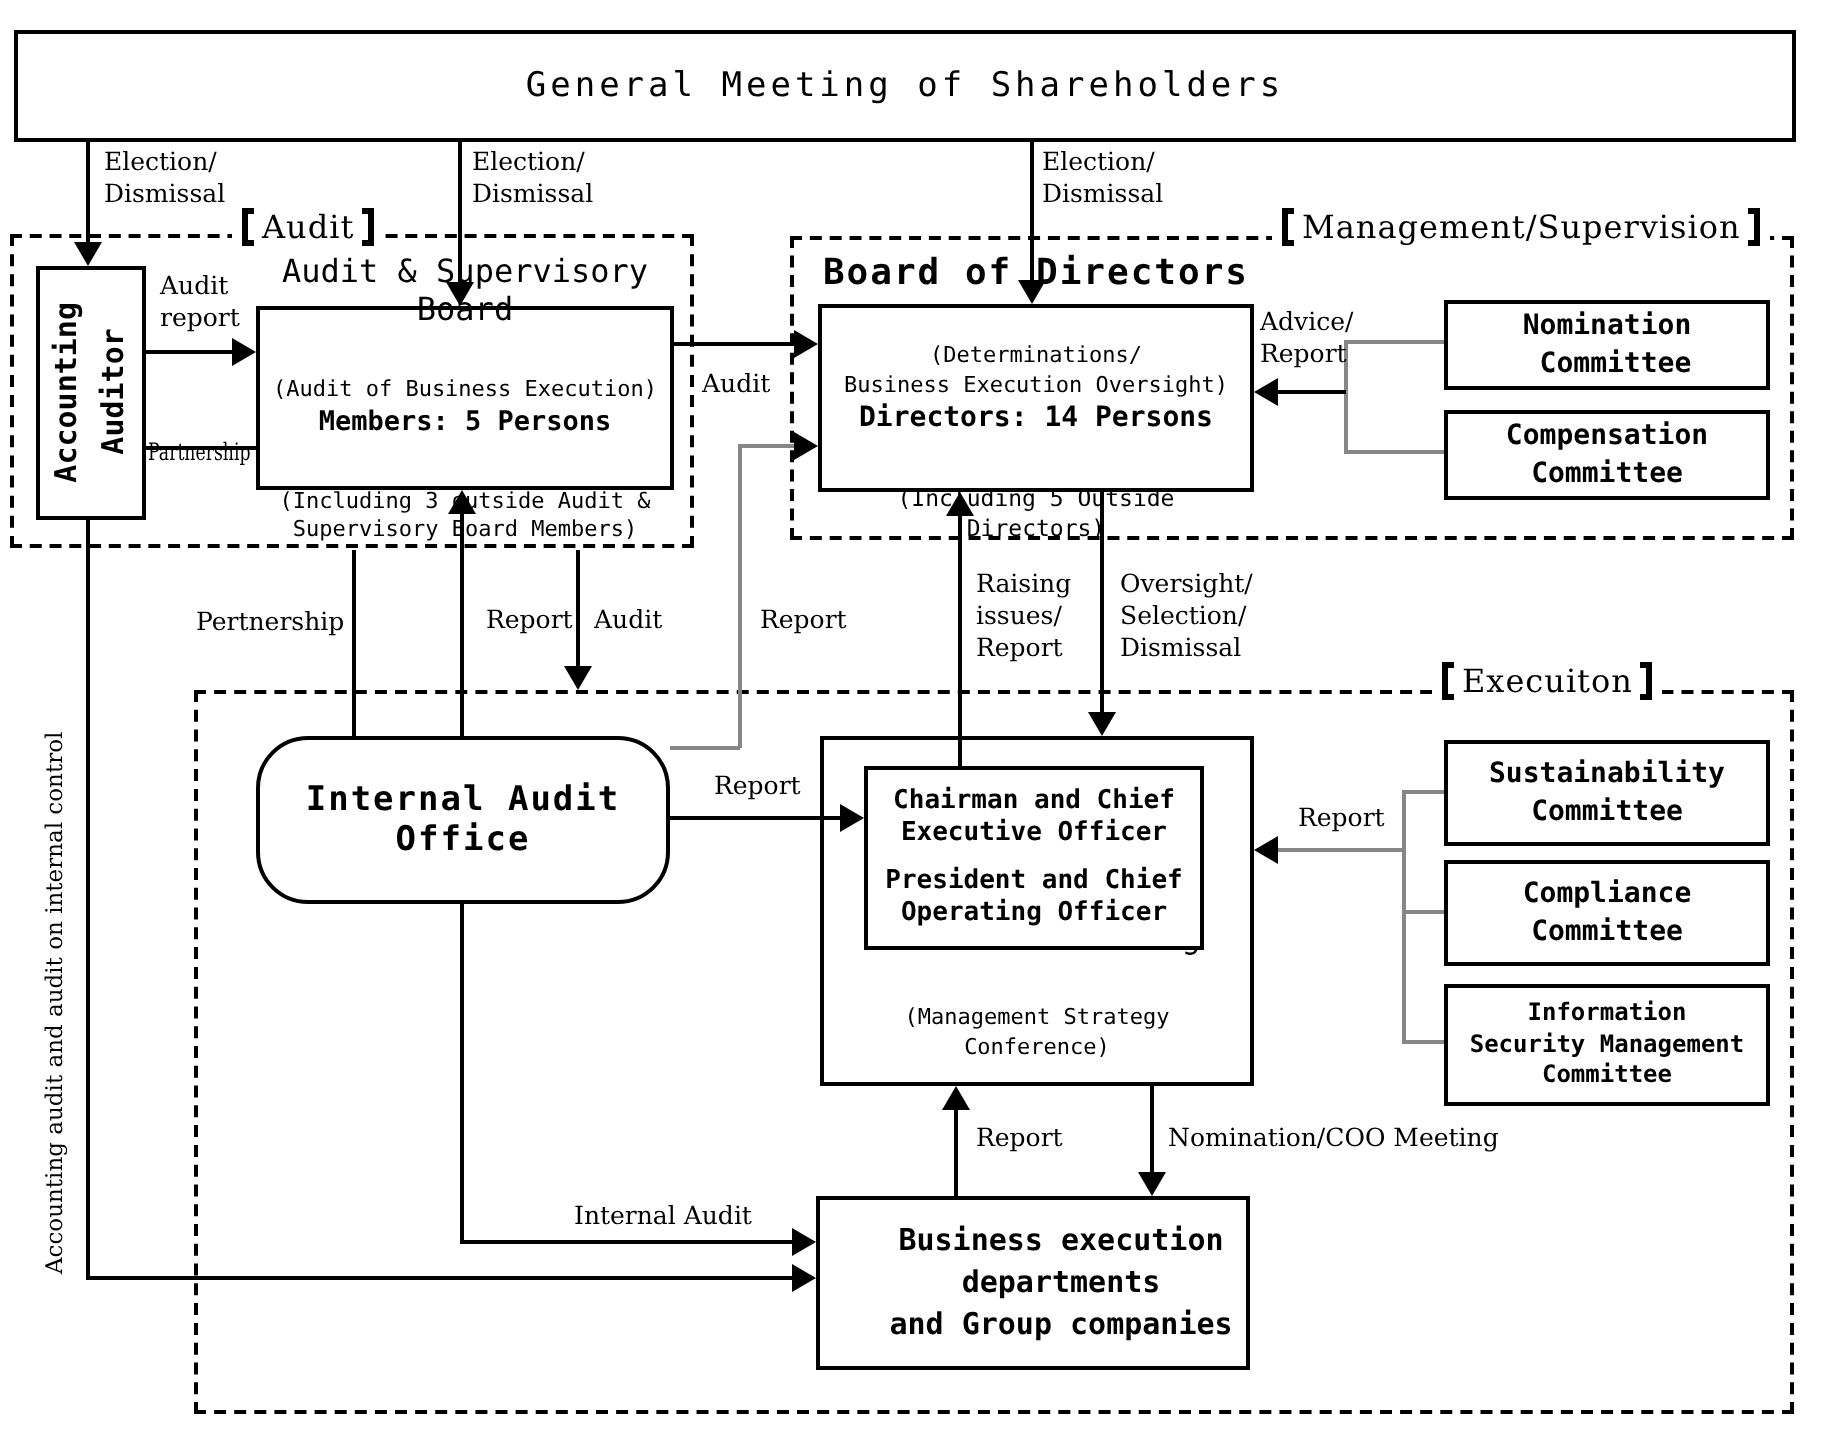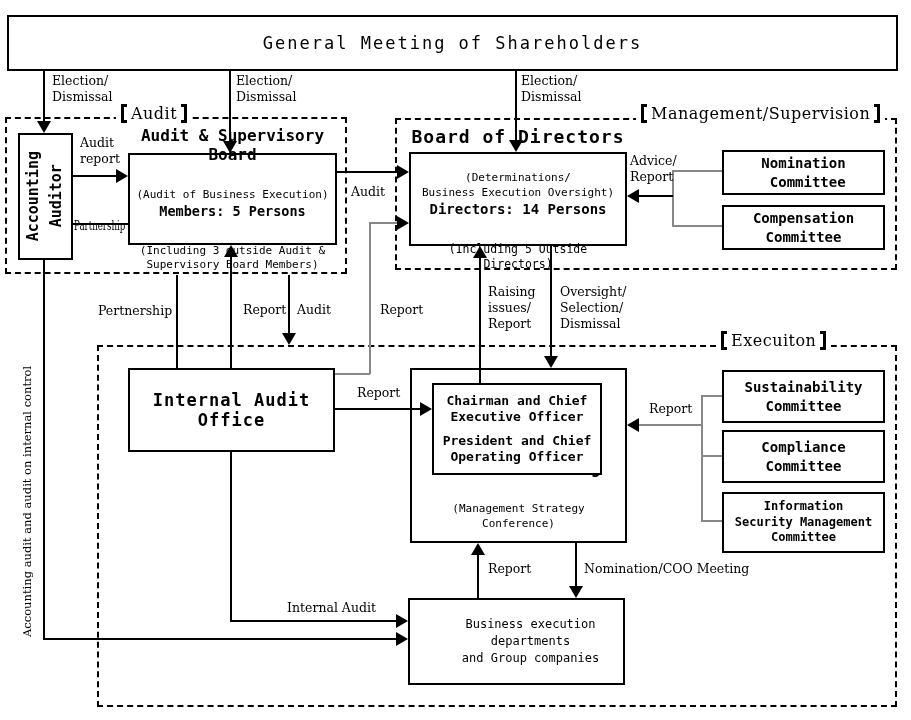--- a/index.html
+++ b/index.html
@@ -22,28 +22,28 @@
   .arr.l{border-width:7px 12px 7px 0;border-right-color:#000;}
   .lbl{position:absolute;font-family:"DejaVu Serif",serif;font-size:12.5px;line-height:1.28;
        white-space:pre-line;}
   .seclbl{position:absolute;background:#fff;padding:0 5px;display:flex;align-items:center;
           font-family:"DejaVu Serif",serif;font-size:16px;letter-spacing:0.5px;}
   .bl,.br{display:inline-block;width:6px;height:19px;box-sizing:border-box;}
   .bl{border:3px solid #000;border-right:0;margin-right:4px;}
   .br{border:3px solid #000;border-left:0;margin-left:4px;}
   .vtext{writing-mode:vertical-rl;transform:rotate(180deg);}
   .t-title-lg{font-size:17px;font-weight:normal;letter-spacing:2px;}
-  .t-title{font-size:16px;font-weight:bold;}
+  .t-title{font-size:16px;font-weight:normal;}
   .t-board{font-size:18px;font-weight:bold;letter-spacing:1px;}
   .t-sub{font-size:11px;line-height:1.3;margin-top:24px;}
   .t-members{font-size:13.5px;font-weight:bold;margin:1px 0;}
   .t-com{font-size:14px;font-weight:bold;line-height:1.3;}
   .t-com-sm{font-size:12px;font-weight:bold;line-height:1.3;}
   .t-exec{font-size:13px;font-weight:bold;line-height:1.25;}
-  .t-be{font-size:12px;font-weight:normal;line-height:1.4;margin-left:28px;}
+  .t-be{font-size:15px;font-weight:bold;line-height:1.4;margin-left:28px;}
   .t-iao{font-size:17px;font-weight:bold;letter-spacing:1px;}
   .squish{display:inline-block;transform:scaleX(0.72);transform-origin:left center;
           font-size:12px;white-space:nowrap;}
 </style>
 </head>
 <body>
 
 <div class="canvas">
 
   <div class="dash" style="left:5px;top:117px;width:342px;height:157px;"></div>
@@ -144,21 +144,21 @@
   <div class="box" style="left:722px;top:150px;width:163px;height:45px;text-align:right;">
     <span class="t-com pre">Nomination
 Committee</span>
   </div>
 
   <div class="box" style="left:722px;top:205px;width:163px;height:45px;">
     <span class="t-com pre">Compensation
 Committee</span>
   </div>
 
-  <div class="box" style="left:128px;top:368px;width:207px;height:84px;">
+  <div class="box" style="left:128px;top:368px;width:207px;height:84px;border-radius:26px;">
     <span class="t-iao">Internal Audit Office</span>
   </div>
 
   <div class="box clear" style="left:410px;top:368px;width:217px;height:175px;justify-content:flex-end;padding-bottom:10px;">
     <span class="t-title">Directors Meeting</span>
     <span class="t-sub pre">(Management Strategy
 Conference)</span>
   </div>
 
   <div class="box" style="left:432px;top:383px;width:170px;height:92px;gap:8px;">

